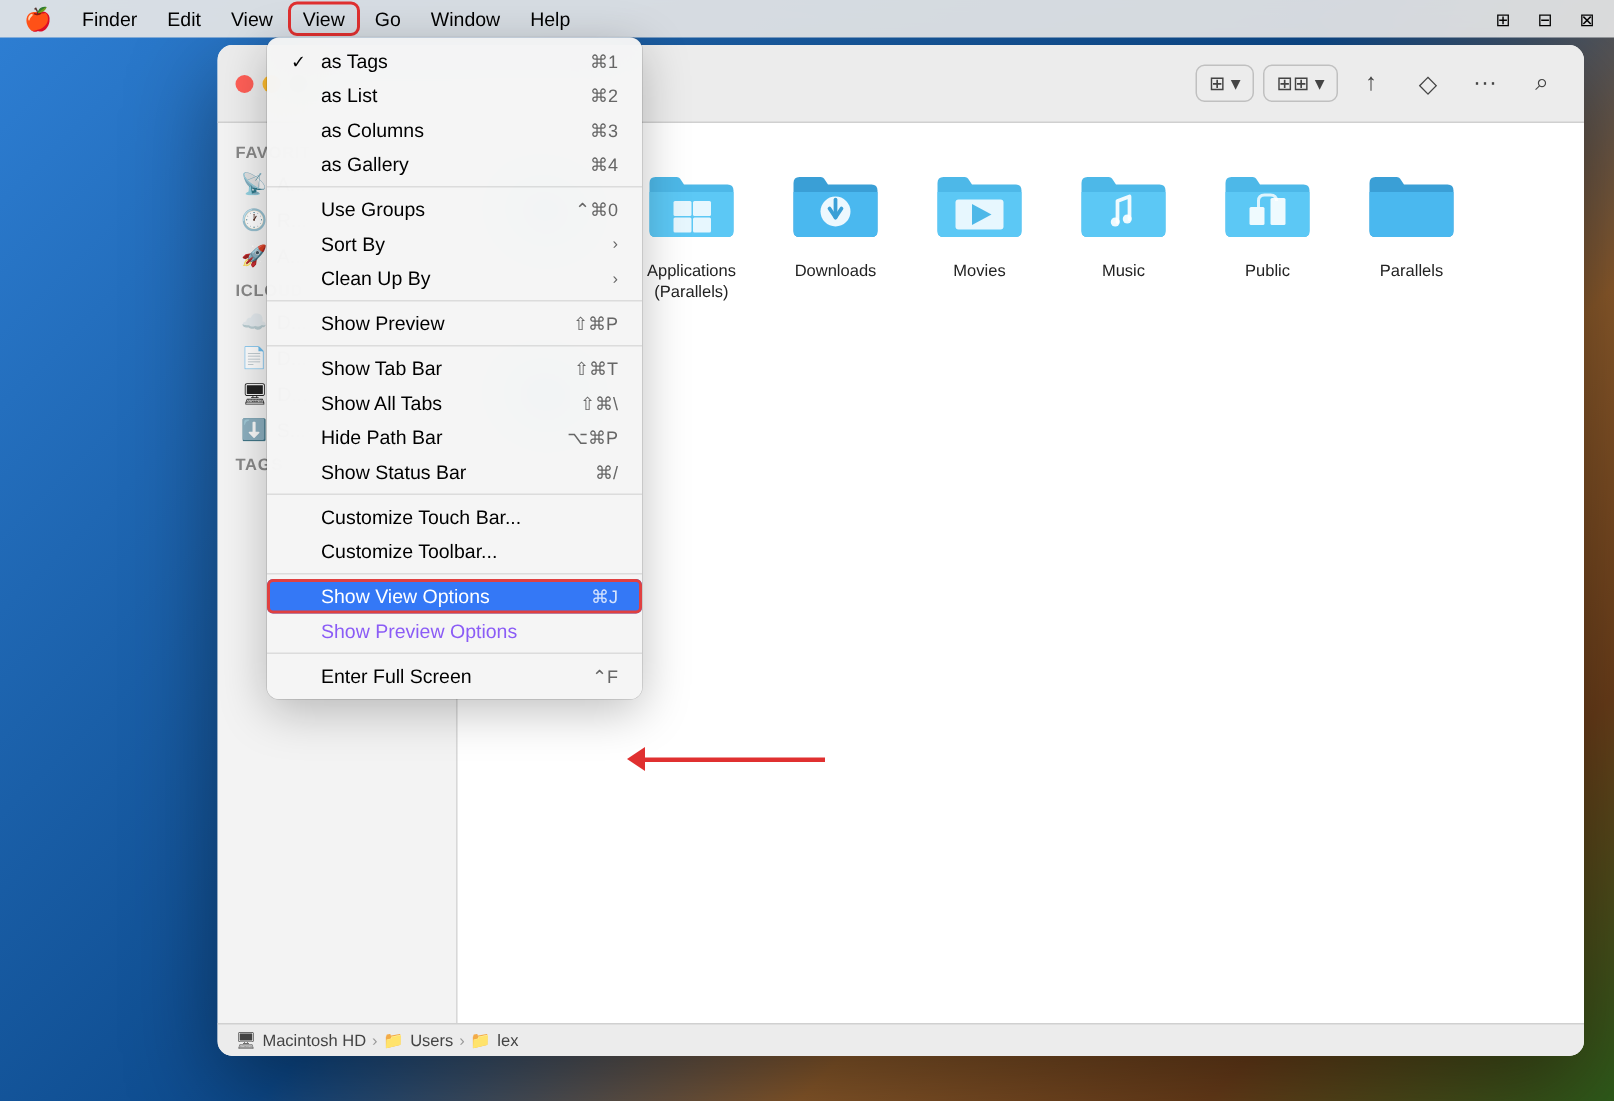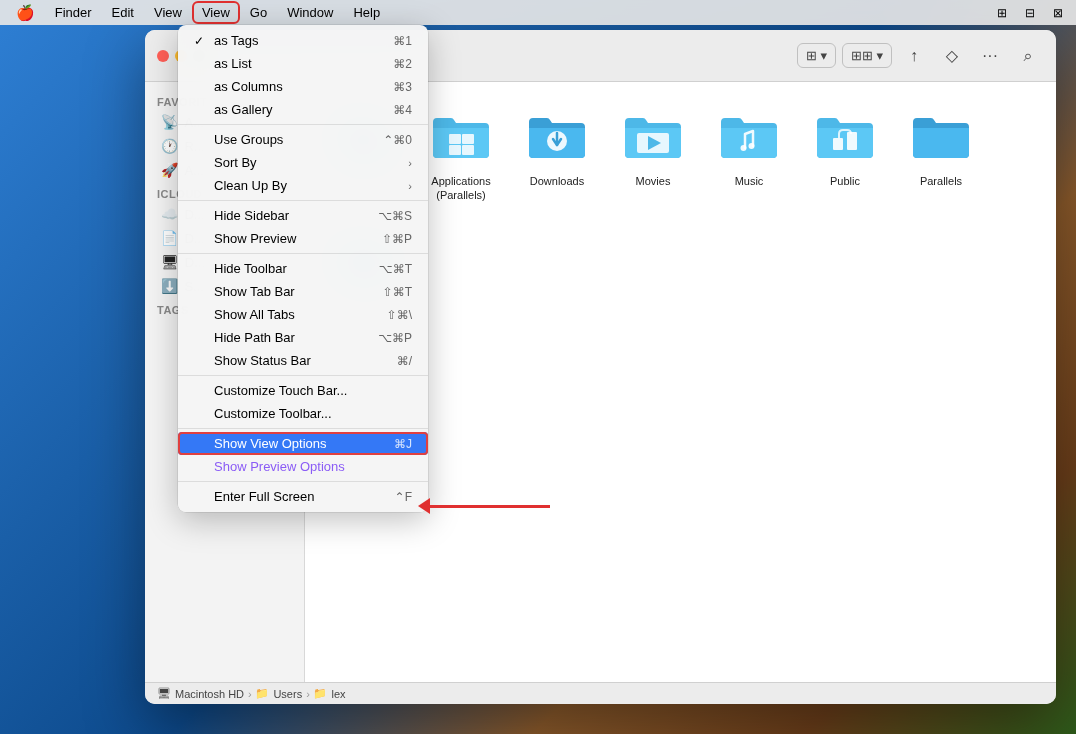--- a/index.html
+++ b/index.html
@@ -543,38 +543,28 @@
   </div>
 
 
   <div class="menu-item">
     <span class="menu-checkmark"></span>
     <span class="menu-label">Clean Up By</span>
     <span class="menu-arrow">›</span>
   </div>
   <div class="menu-separator"></div>
 
-  <div class="menu-item">
-    <span class="menu-checkmark"></span>
-    <span class="menu-label">Hide Sidebar</span>
-    <span class="menu-shortcut">⌥⌘S</span>
-  </div>
 
   <div class="menu-item">
     <span class="menu-checkmark"></span>
     <span class="menu-label">Show Preview</span>
     <span class="menu-shortcut">⇧⌘P</span>
   </div>
   <div class="menu-separator"></div>
 
-  <div class="menu-item">
-    <span class="menu-checkmark"></span>
-    <span class="menu-label">Hide Toolbar</span>
-    <span class="menu-shortcut">⌥⌘T</span>
-  </div>
 
   <div class="menu-item">
     <span class="menu-checkmark"></span>
     <span class="menu-label">Show Tab Bar</span>
     <span class="menu-shortcut">⇧⌘T</span>
   </div>
 
   <div class="menu-item">
     <span class="menu-checkmark"></span>
     <span class="menu-label">Show All Tabs</span>

